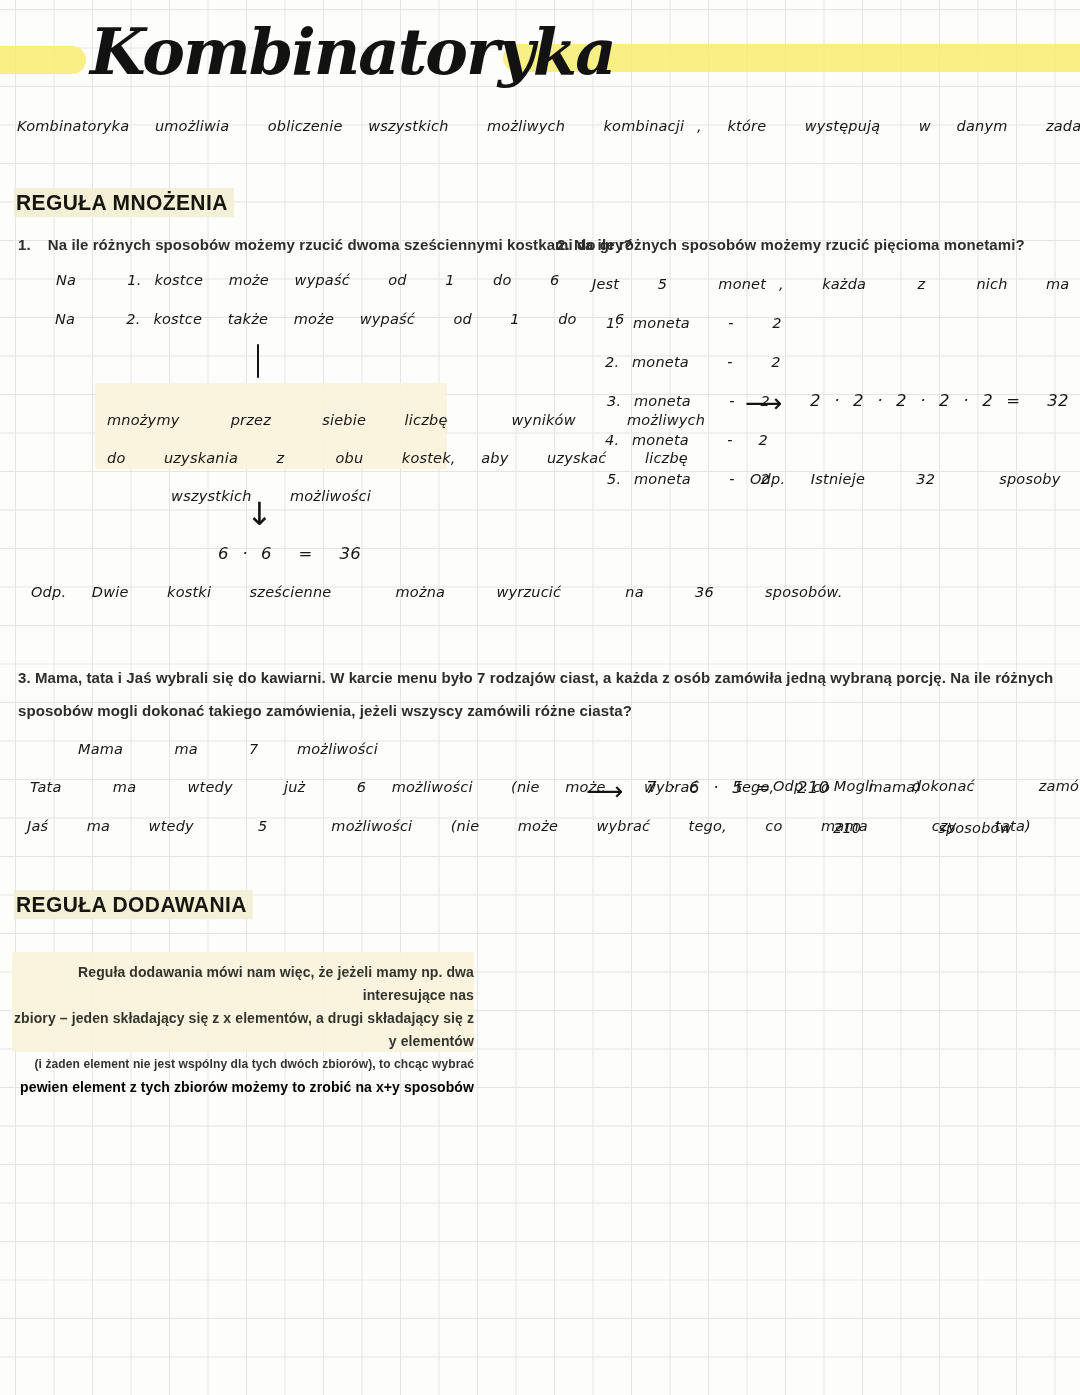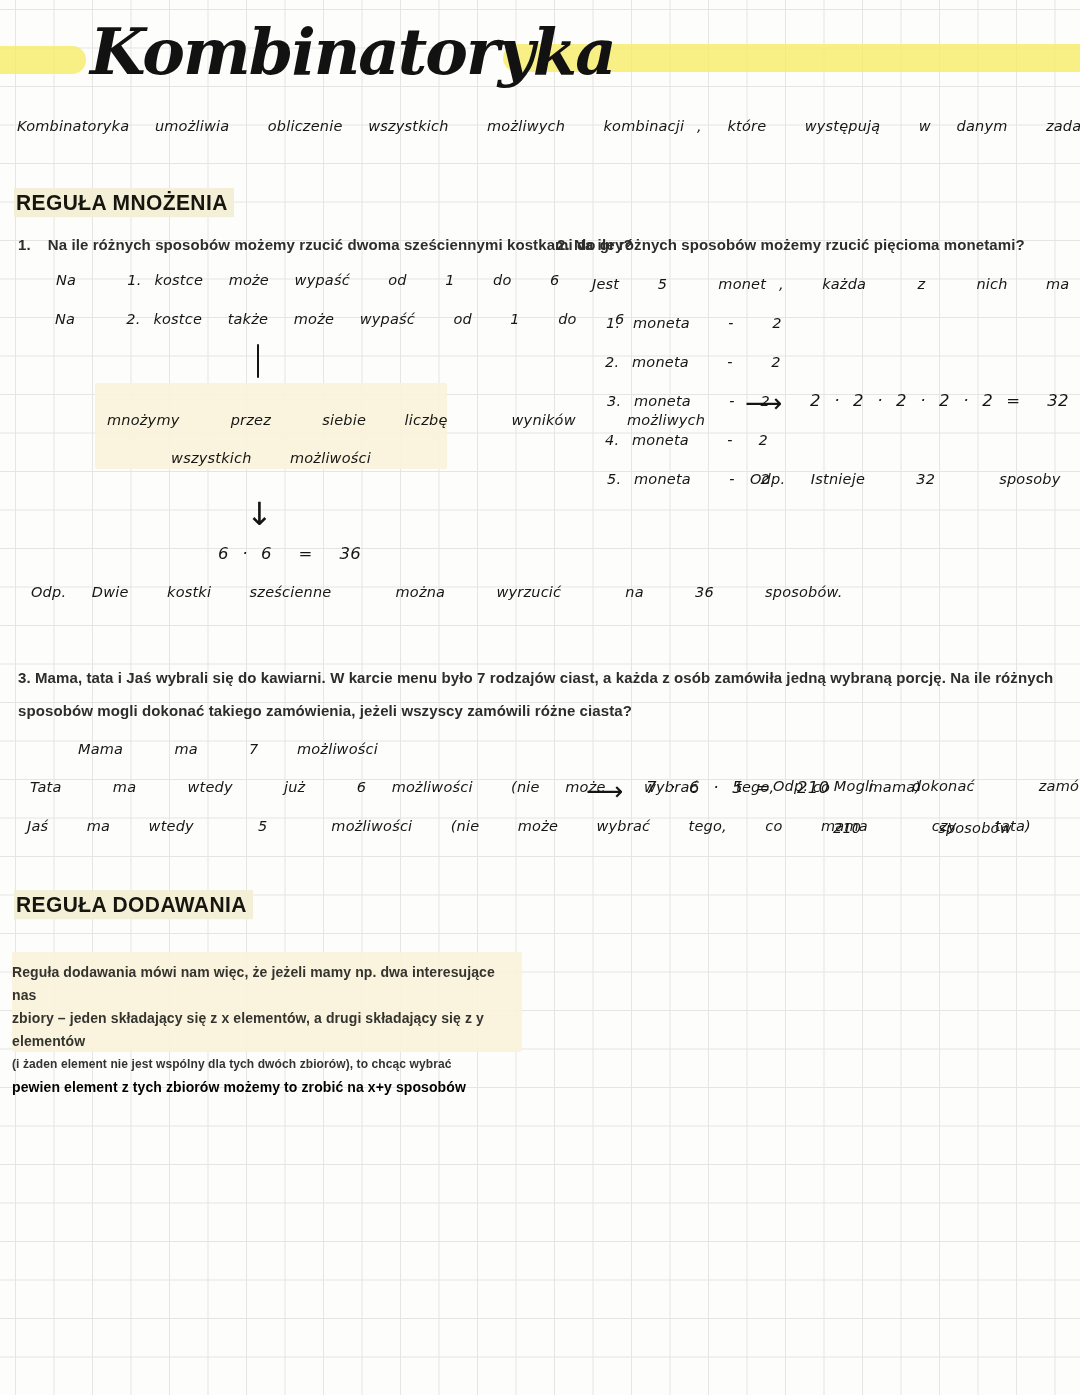--- a/index.html
+++ b/index.html
@@ -112,20 +112,21 @@
 
   <div class="abs print-bold" style="left:18px; top:236px; white-space:pre;">1.    Na ile różnych sposobów możemy rzucić dwoma sześciennymi kostkami do gry?</div>
 
   <div class="abs hand" style="left:56px; top:272px;">Na    1. kostce  może  wypaść   od   1   do   6</div>
   <div class="abs hand" style="left:55px; top:311px;text-align:right;">Na    2. kostce  także  może  wypaść   od   1   do   6</div>
 
   <div class="vline" style="left:257px; top:344px; height:34px;"></div>
 
   <div class="note-box" style="left:95px; top:383px; width:352px; height:86px; padding:18px 12px;">
     <div class="hand" style="line-height:38px;">mnożymy    przez    siebie   liczbę     wyników    możliwych</div>
+    <div class="hand" style="line-height:38px;">do   uzyskania   z    obu   kostek,  aby   uzyskać   liczbę</div>
     <div class="hand" style="line-height:38px; text-align:center;">wszystkich   możliwości</div>
   </div>
 
   <div class="abs arrow-glyph" style="left:246px; top:498px; font-size:32px;">↓</div>
 
   <div class="abs hand hand-big" style="left:218px; top:544px;">6 · 6  =  36</div>
   <div class="abs hand" style="left:31px; top:584px;">Odp.  Dwie   kostki   sześcienne     można    wyrzucić     na    36    sposobów.</div>
 
   <div class="abs print-bold" style="left:557px; top:236px; white-space:pre;">2. Na ile różnych sposobów możemy rzucić pięcioma monetami?</div>
 
@@ -148,20 +149,20 @@
 
   <div class="abs arrow-glyph" style="left:586px; top:778px; font-size:26px;">⟶</div>
   <div class="abs hand hand-big" style="left:646px; top:778px;">7 · 6 · 5 =  210</div>
   <div class="abs hand" style="left:773px; top:778px;">Odp.  Mogli   dokonać     zamówienia     na</div>
   <div class="abs hand" style="left:833px; top:820px;">210      sposobów</div>
 
   <div class="abs" style="left:14px; top:890px;">
     <span class="marker-head">REGUŁA DODAWANIA</span>
   </div>
 
-  <div class="note-box" style="left:12px; top:952px; width:510px; height:100px; padding-top:9px; text-align:left;">
+  <div class="note-box" style="left:12px; top:952px; width:462px; height:100px; padding-top:9px; text-align:right;">
     <div class="print-bold" style="font-size:14px; line-height:23px; color:#34342f;">Reguła dodawania mówi nam więc, że jeżeli mamy np. dwa interesujące nas</div>
     <div class="print-bold" style="font-size:14px; line-height:23px; color:#34342f;">zbiory – jeden składający się z x elementów, a drugi składający się z y elementów</div>
     <div class="print-bold" style="font-size:12px; line-height:23px; color:#34342f;">(i żaden element nie jest wspólny dla tych dwóch zbiorów), to chcąc wybrać</div>
     <div class="print-bold" style="font-size:14px; line-height:23px; color:#000000;">pewien element z tych zbiorów możemy to zrobić na x+y sposobów</div>
   </div>
 
 </div>
 
 </body></html>

